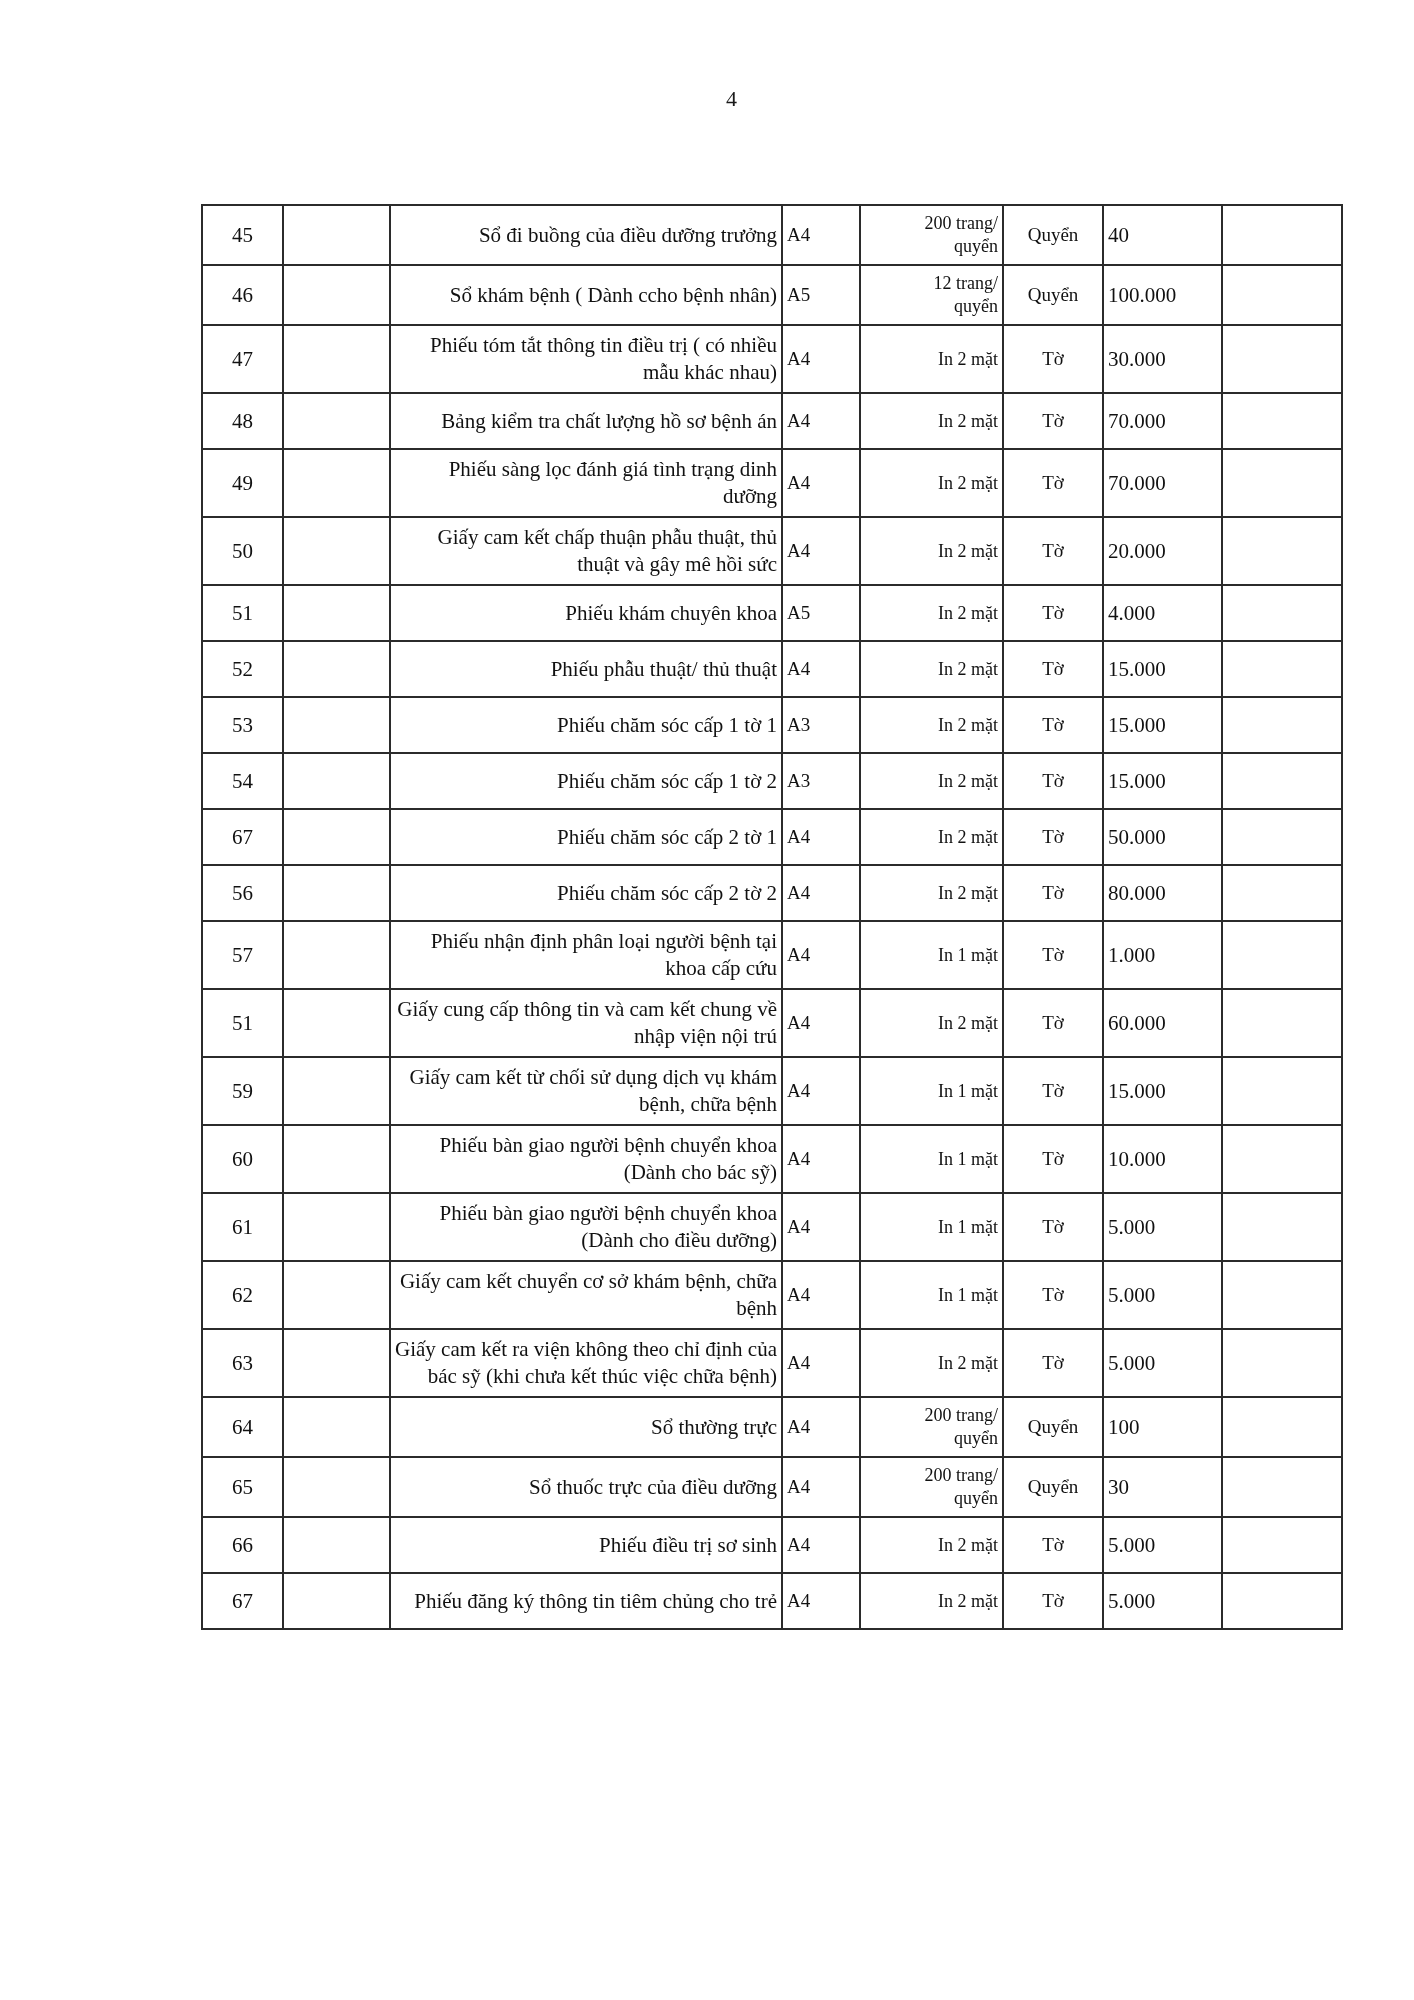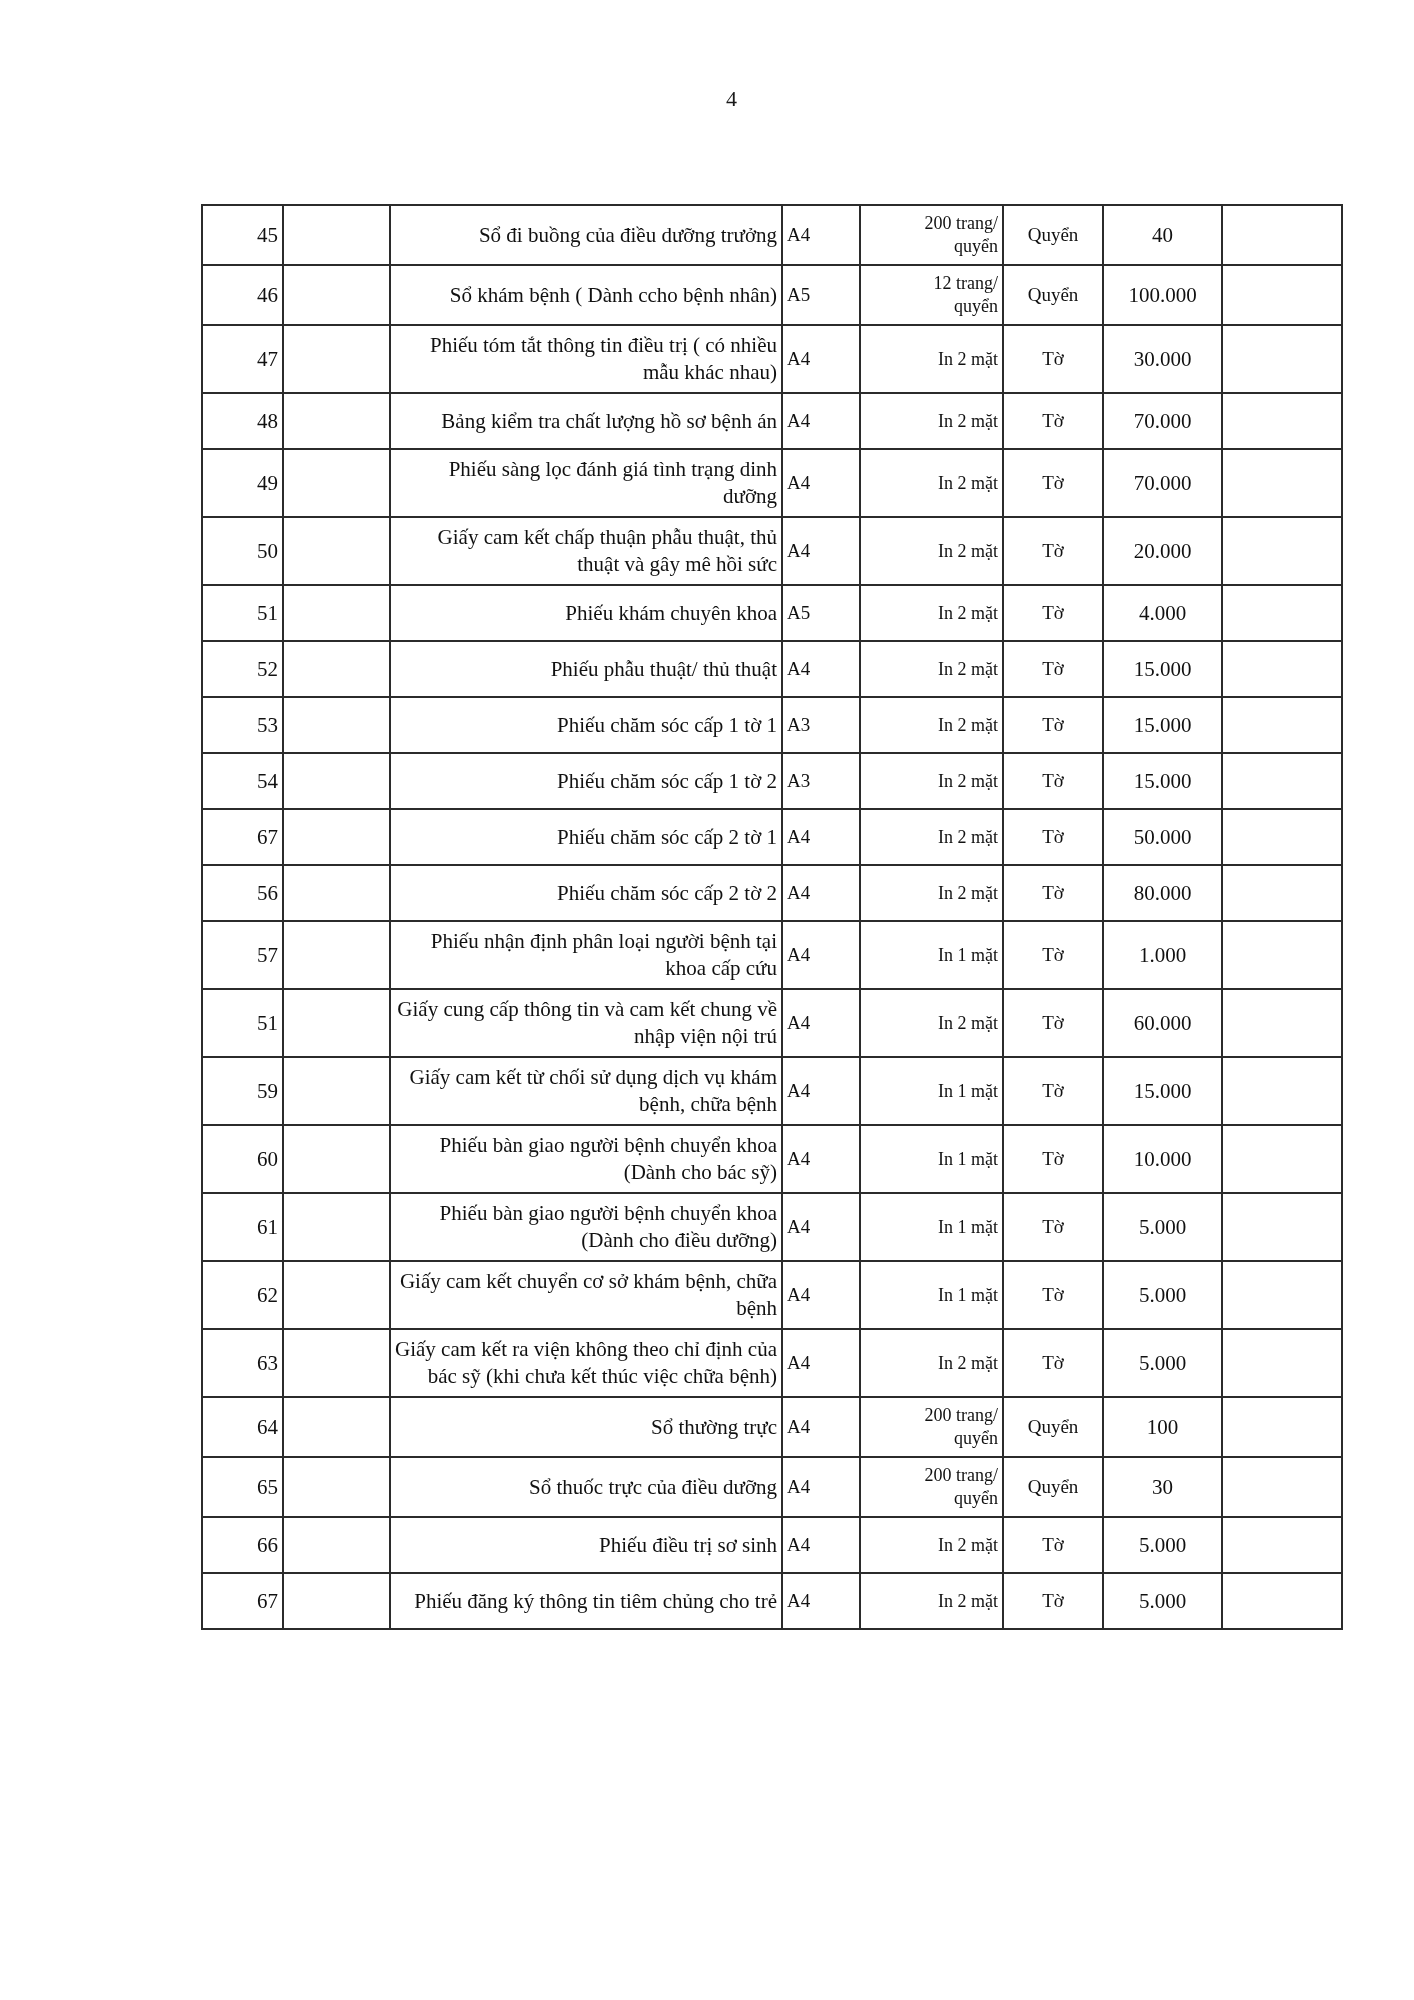--- a/index.html
+++ b/index.html
@@ -44,21 +44,21 @@
   col.c-no     { width: 81px;  }
   col.c-blank1 { width: 107px; }
   col.c-desc   { width: 392px; }
   col.c-size   { width: 78px;  }
   col.c-print  { width: 143px; }
   col.c-unit   { width: 100px; }
   col.c-qty    { width: 119px; }
   col.c-blank2 { width: 120px; }
 
   td.col-no {
-    text-align: right;
+    text-align: center;
     font-size: 21px;
   }
   td.col-desc {
     text-align: right;
     padding-left: 11px;
     padding-right: 46px;
     font-size: 21px;
     line-height: 27px;
   }
   td.col-size {
@@ -68,21 +68,21 @@
     text-align: right;
     font-size: 18px;
     line-height: 23px;
     white-space: pre-line;
   }
   td.col-unit {
     text-align: center;
     font-size: 19px;
   }
   td.col-qty {
-    text-align: center;
+    text-align: left;
     padding-right: 14px;
     font-size: 21px;
     border-radius: 29px;
   }
 </style>
 </head>
 <body>
 
 <div class="page">
   <div class="page-number">4</div>

